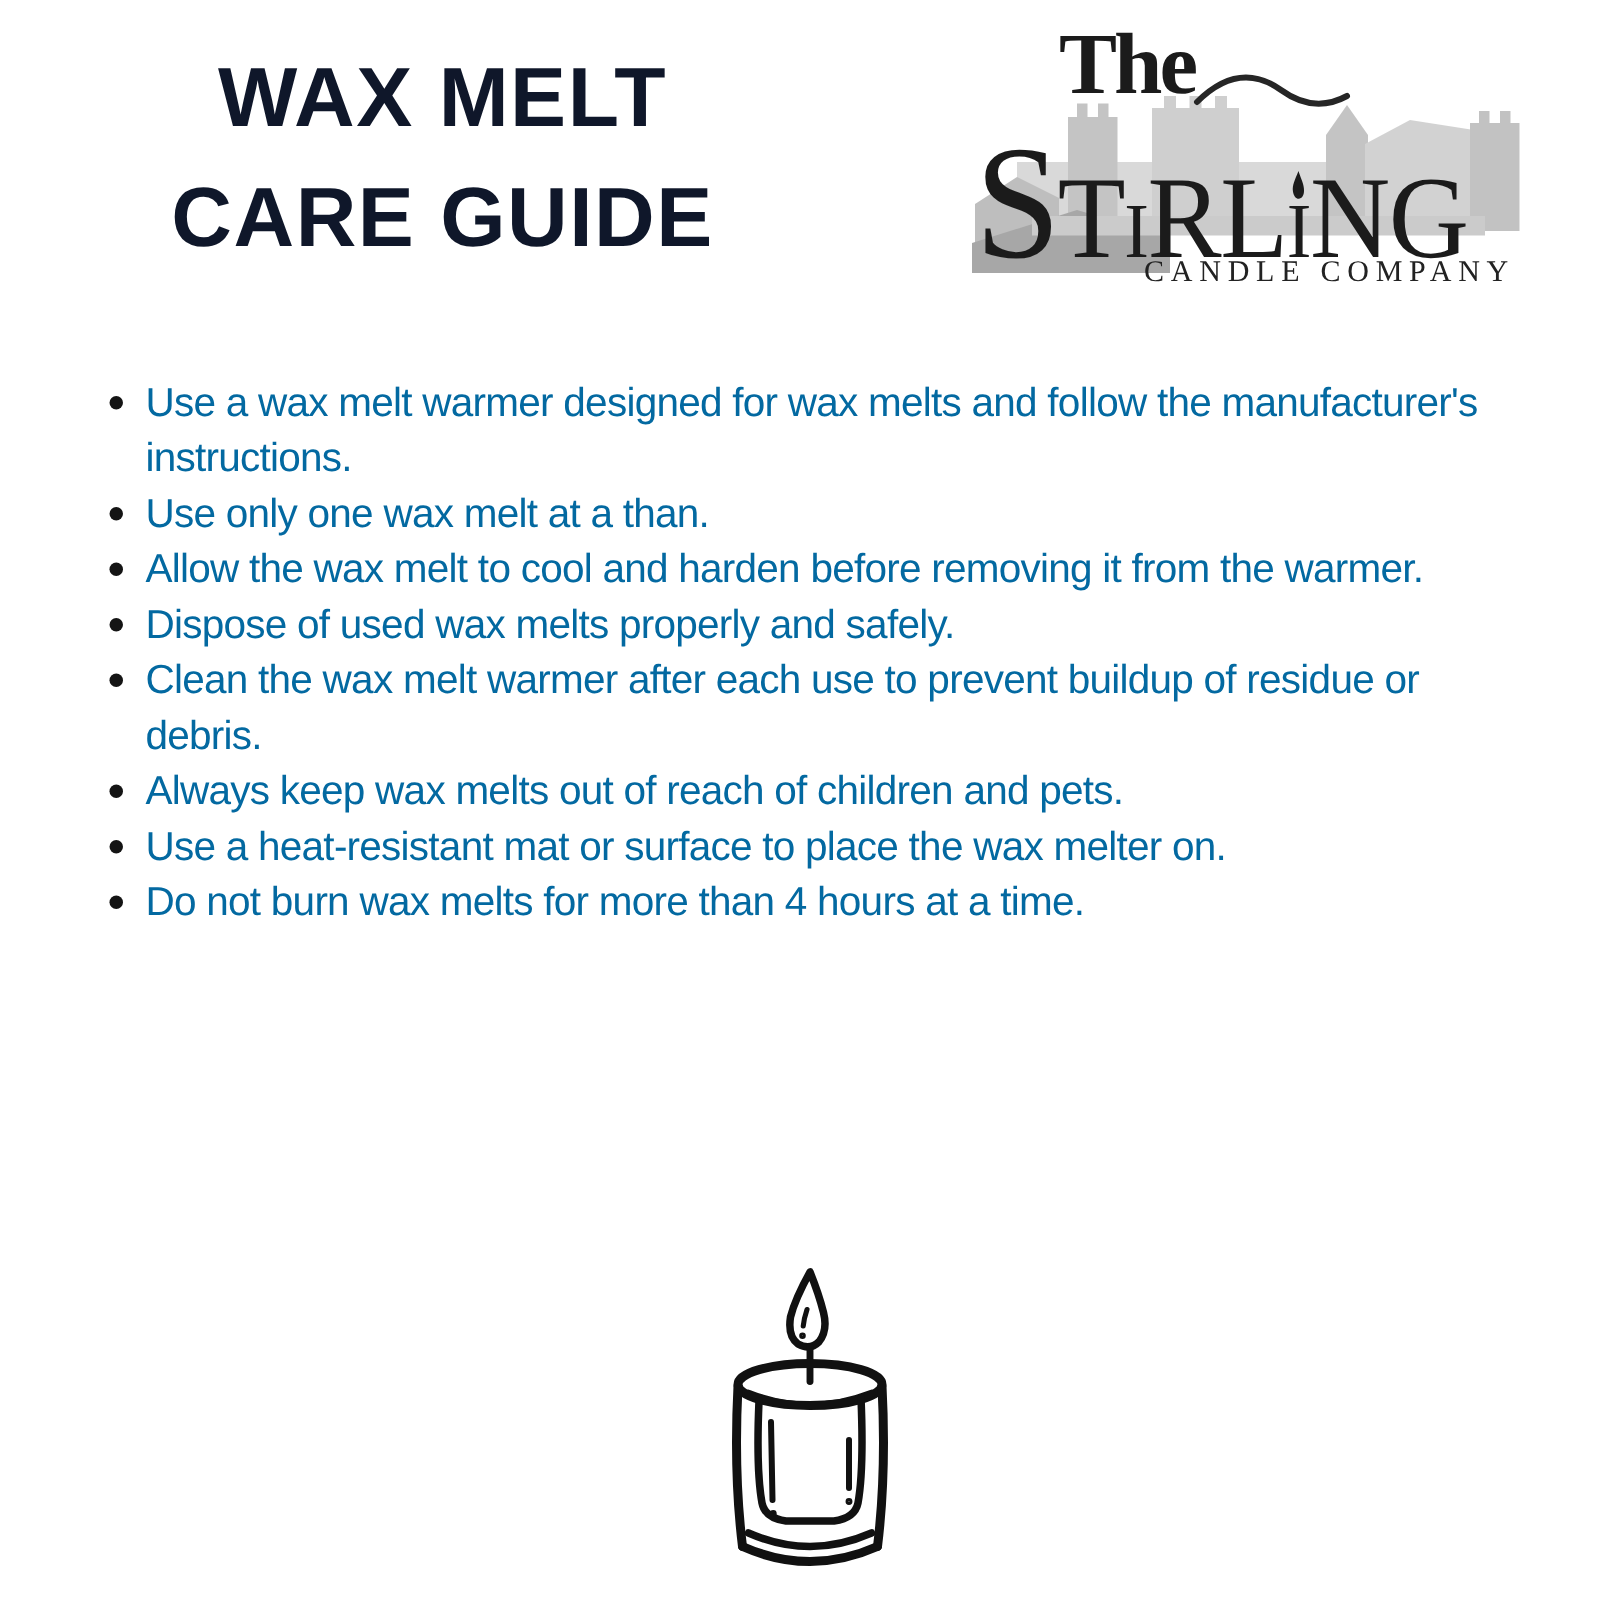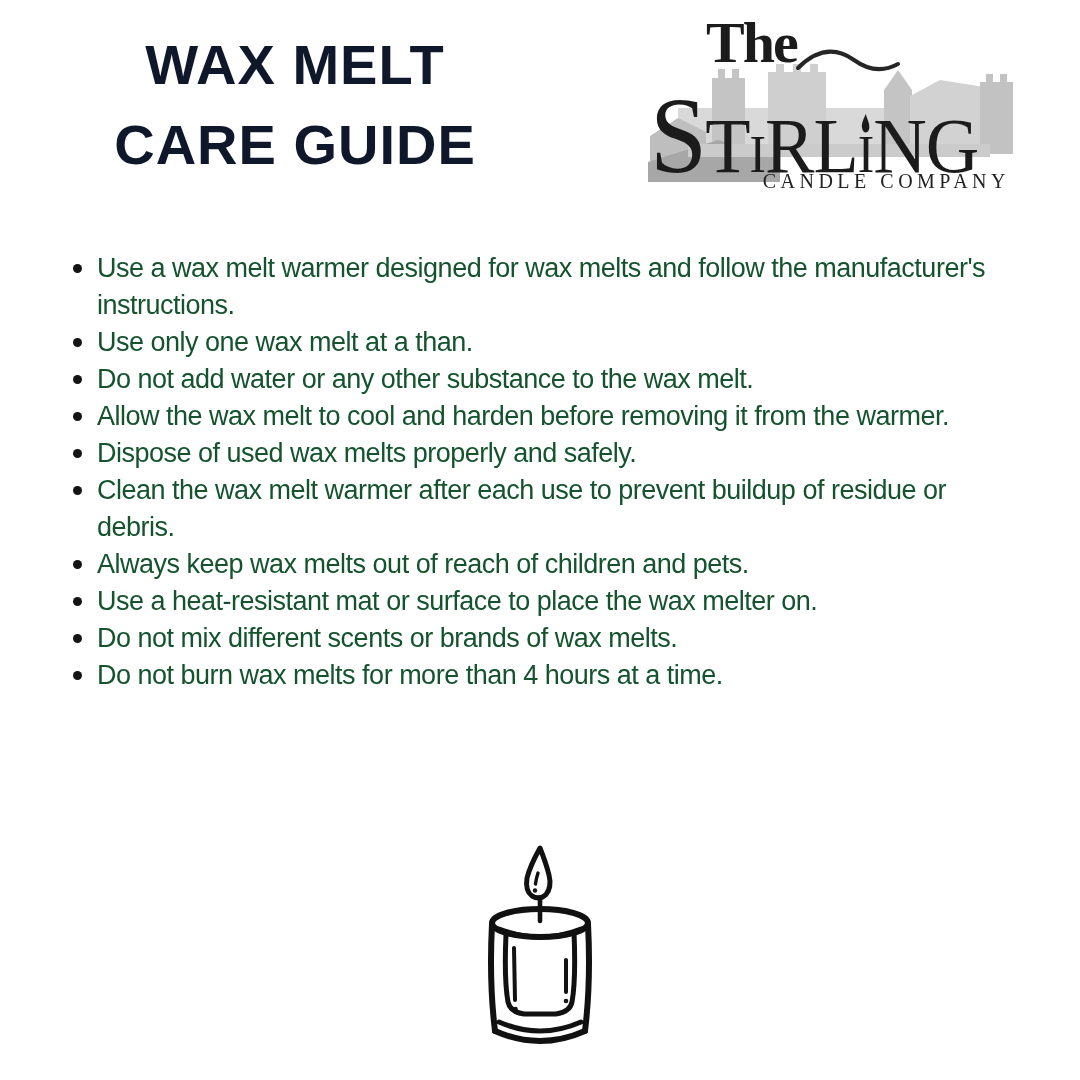--- a/index.html
+++ b/index.html
@@ -72,21 +72,21 @@
     left: 70px; top: 250px; width: 935px;
     margin: 0; padding: 0;
     list-style: none;
   }
   .care-item {
     position: relative;
     padding-left: 27px;
     font-size: 27px;
     line-height: 37px;
     letter-spacing: -0.5px;
-    color: #14532d;
+    color: #0369a1;
   }
   .care-item::before {
     content: "";
     position: absolute;
     left: 3px; top: 14px;
     width: 9px; height: 9px;
     border-radius: 50%;
     background: #141414;
   }
 
@@ -128,35 +128,33 @@
           </svg><span>I</span></span><span>NG</span></div>
     <div class="logo-sub">CANDLE COMPANY</div>
   </div>
 
   <ul class="care-list">
 
       <li class="care-item">Use a wax melt warmer designed for wax melts and follow the manufacturer's instructions.</li>
 
       <li class="care-item">Use only one wax melt at a than.</li>
 
-      <li class="care-item">Do not add water or any other substance to the wax melt.</li>
 
 
       <li class="care-item">Allow the wax melt to cool and harden before removing it from the warmer.</li>
 
       <li class="care-item">Dispose of used wax melts properly and safely.</li>
 
       <li class="care-item">Clean the wax melt warmer after each use to prevent buildup of residue or debris.</li>
 
       <li class="care-item">Always keep wax melts out of reach of children and pets.</li>
 
 
       <li class="care-item">Use a heat-resistant mat or surface to place the wax melter on.</li>
 
-      <li class="care-item">Do not mix different scents or brands of wax melts.</li>
 
       <li class="care-item">Do not burn wax melts for more than 4 hours at a time.</li>
     </ul>
 
   <svg class="candle-svg" viewBox="0 0 132 214" aria-hidden="true">
     <g stroke="#111111" fill="none" stroke-linecap="round" stroke-linejoin="round">
 
       <path d="M66 6 Q56 24 53 36 Q51 49 58 54 Q66 58.5 72 52.5 Q78 45 75 33 Q72 21 66 6 Z" stroke-width="5"></path>
       <path d="M64 31 Q62 37 61.5 42" stroke-width="3.4"></path>
       <circle cx="61" cy="48.5" r="1" stroke-width="2.4"></circle>

